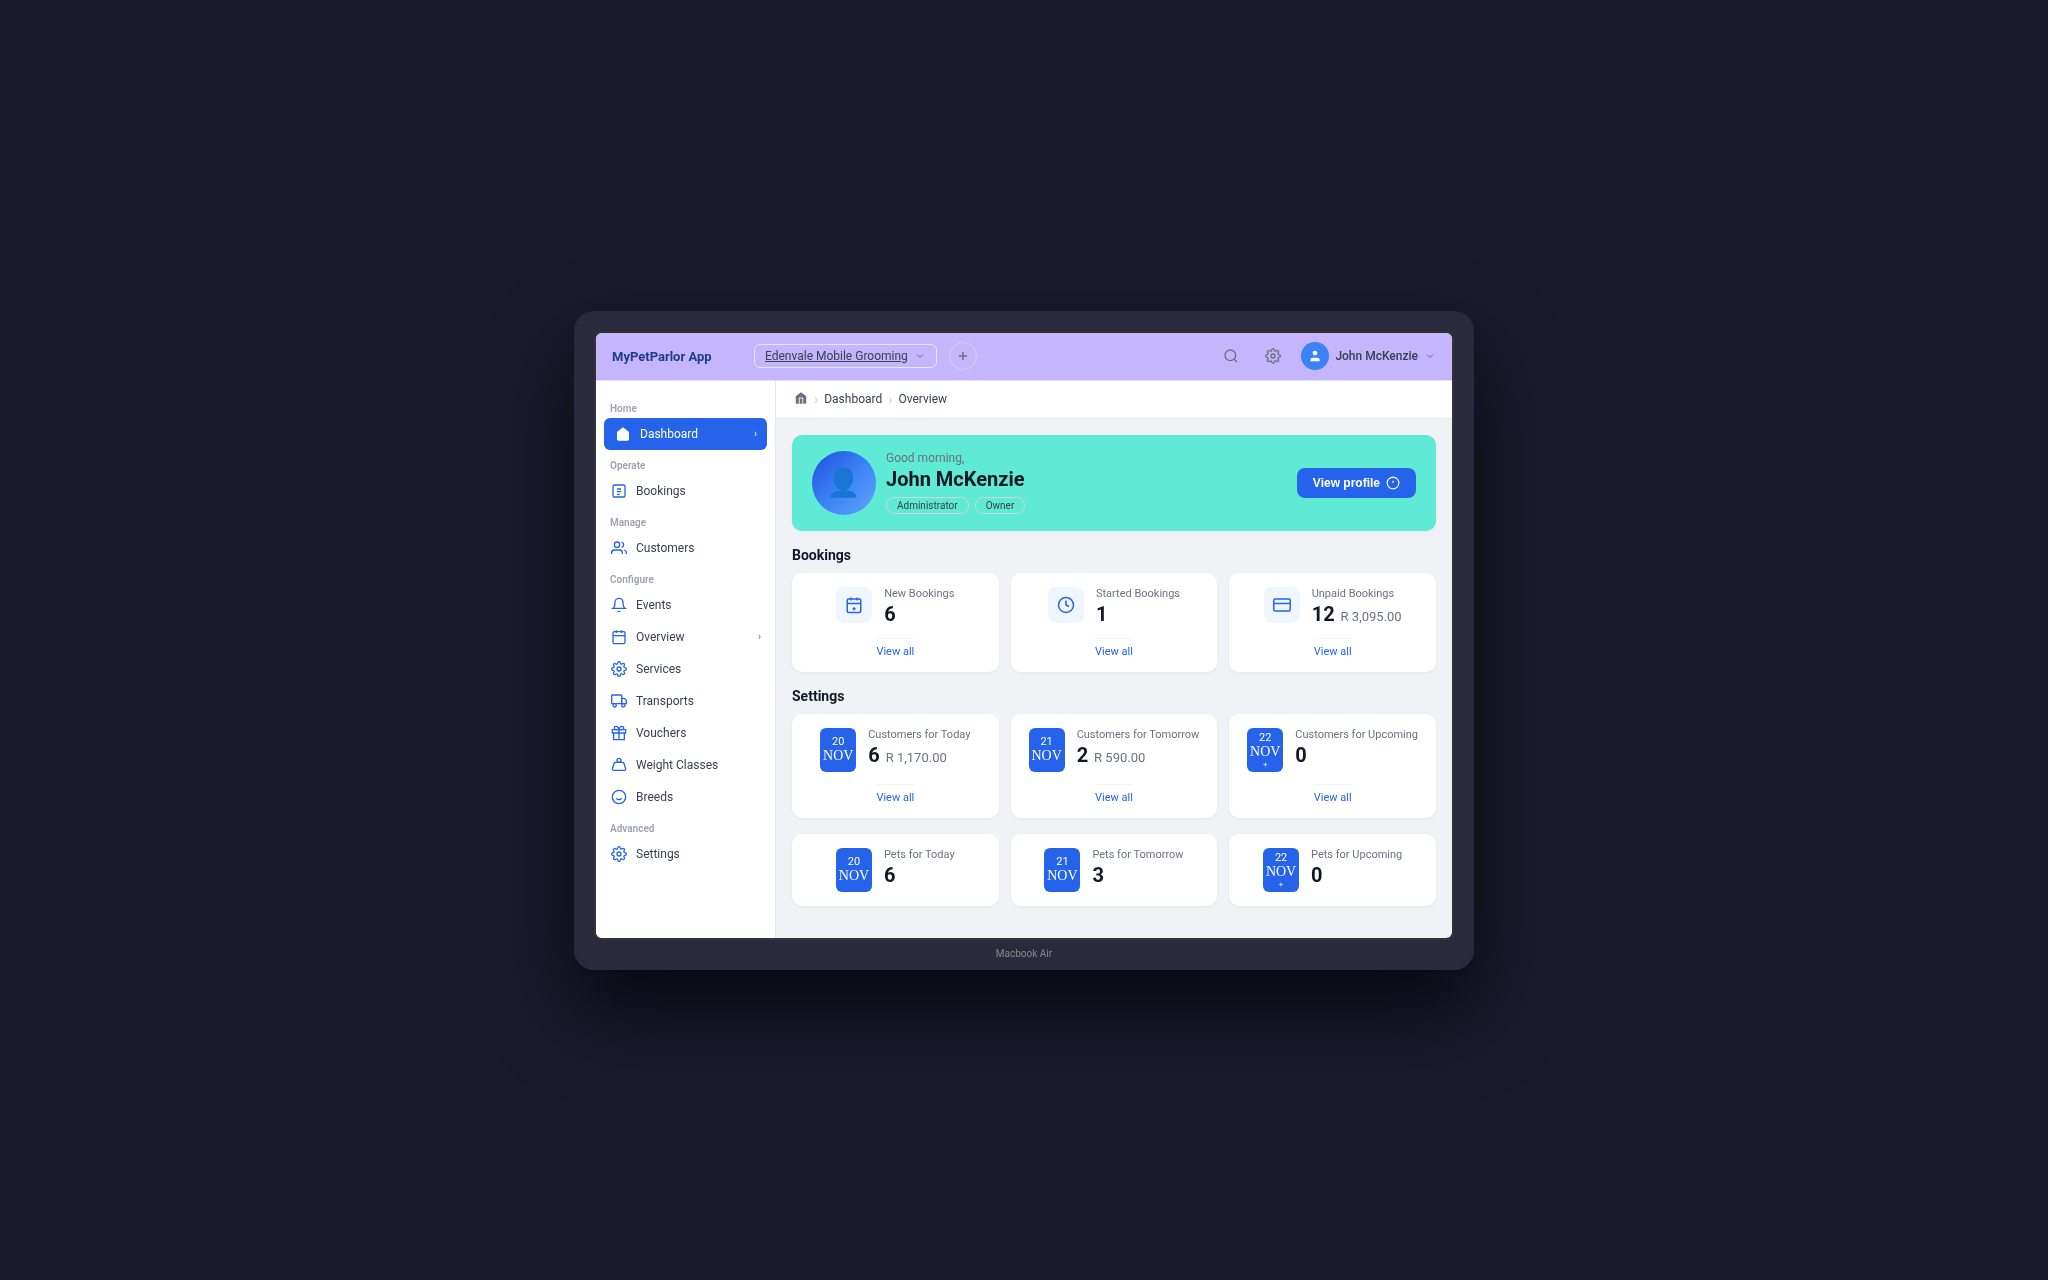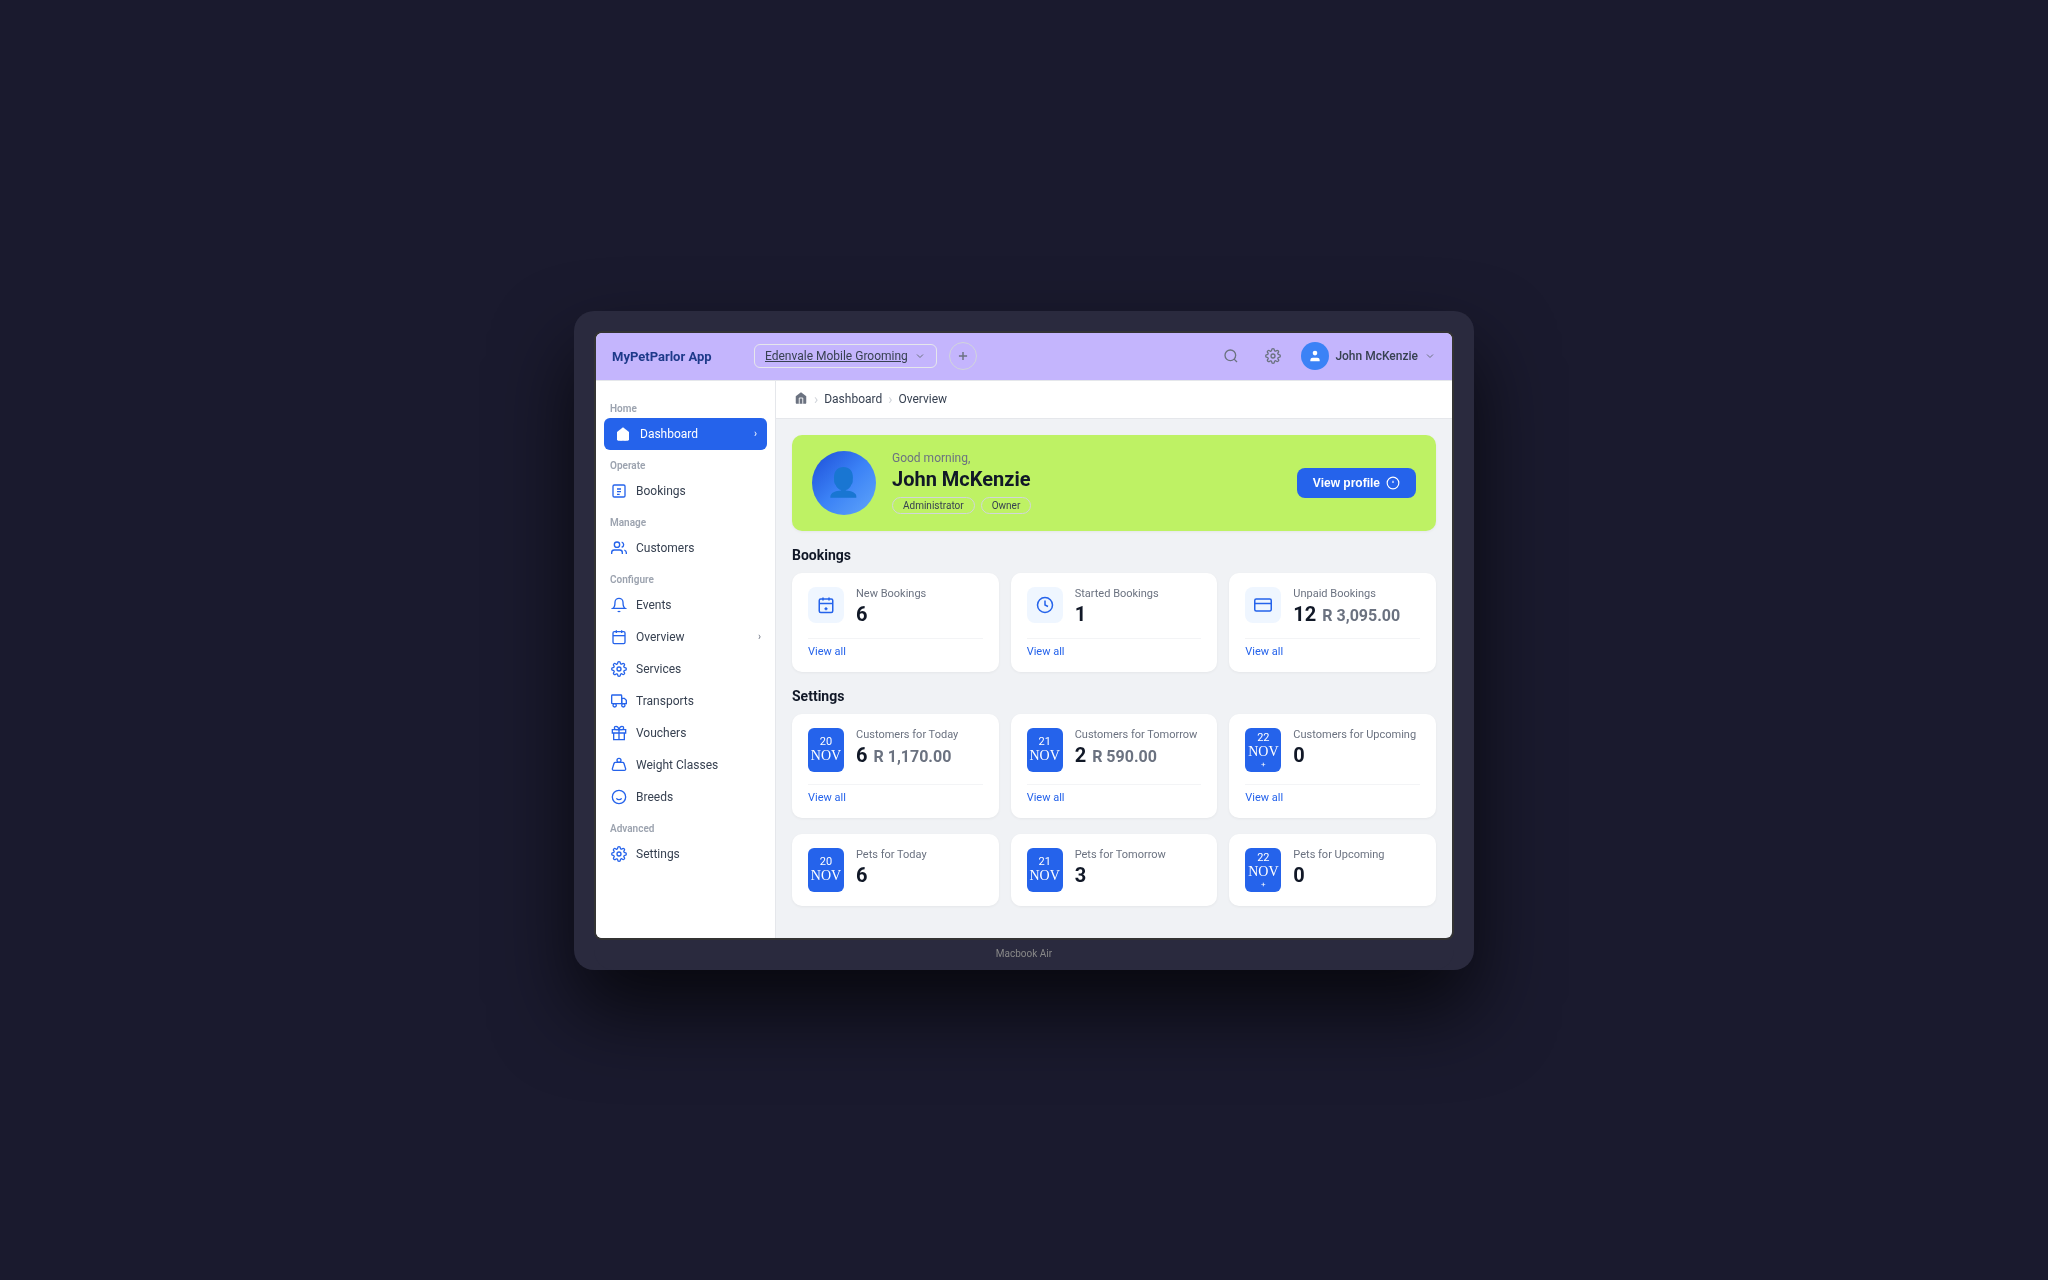--- a/index.html
+++ b/index.html
@@ -198,26 +198,26 @@
     .breadcrumb-item { color: #374151; }
     .breadcrumb-home { font-size: 14px; }
 
     
     .dashboard-body {
       padding: 16px;
     }
 
     
     .profile-card {
-      background: #bef264;
+      background: #5eead4;
       border-radius: 10px;
       padding: 16px 20px;
       display: flex;
       align-items: center;
-      gap: 16px;
+      gap: 10px;
       margin-bottom: 16px;
       box-shadow: 0 1px 3px rgba(0,0,0,0.05);
     }
     .profile-avatar {
       width: 64px;
       height: 64px;
       border-radius: 50%;
       background: #3b82f6;
       display: flex;
       align-items: center;
@@ -279,20 +279,21 @@
       margin-bottom: 16px;
     }
     .stat-card {
       background: #fff;
       border-radius: 10px;
       padding: 14px 16px;
       box-shadow: 0 1px 3px rgba(0,0,0,0.05);
       display: flex;
       flex-direction: column;
       gap: 4px;
+      align-items: center;
     }
     .stat-card-header {
       display: flex;
       align-items: flex-start;
       gap: 12px;
     }
     .stat-icon {
       width: 36px;
       height: 36px;
       border-radius: 8px;
@@ -301,21 +302,21 @@
       align-items: center;
       justify-content: center;
       flex-shrink: 0;
       color: #2563eb;
       font-size: 16px;
     }
     .stat-content { flex: 1; }
     .stat-label { font-size: 11px; color: #6b7280; margin-bottom: 2px; }
     .stat-value { font-size: 20px; font-weight: 700; color: #111827; }
     .stat-value-row { display: flex; align-items: baseline; gap: 6px; }
-    .stat-amount { font-size: 16px; color: #6b7280; font-weight: 700; }
+    .stat-amount { font-size: 13px; color: #6b7280; font-weight: 400; }
     .view-all-link {
       font-size: 11px;
       color: #2563eb;
       cursor: pointer;
       padding: 6px 0 0;
       border-top: 1px solid #f3f4f6;
       margin-top: 8px;
     }
 
     

